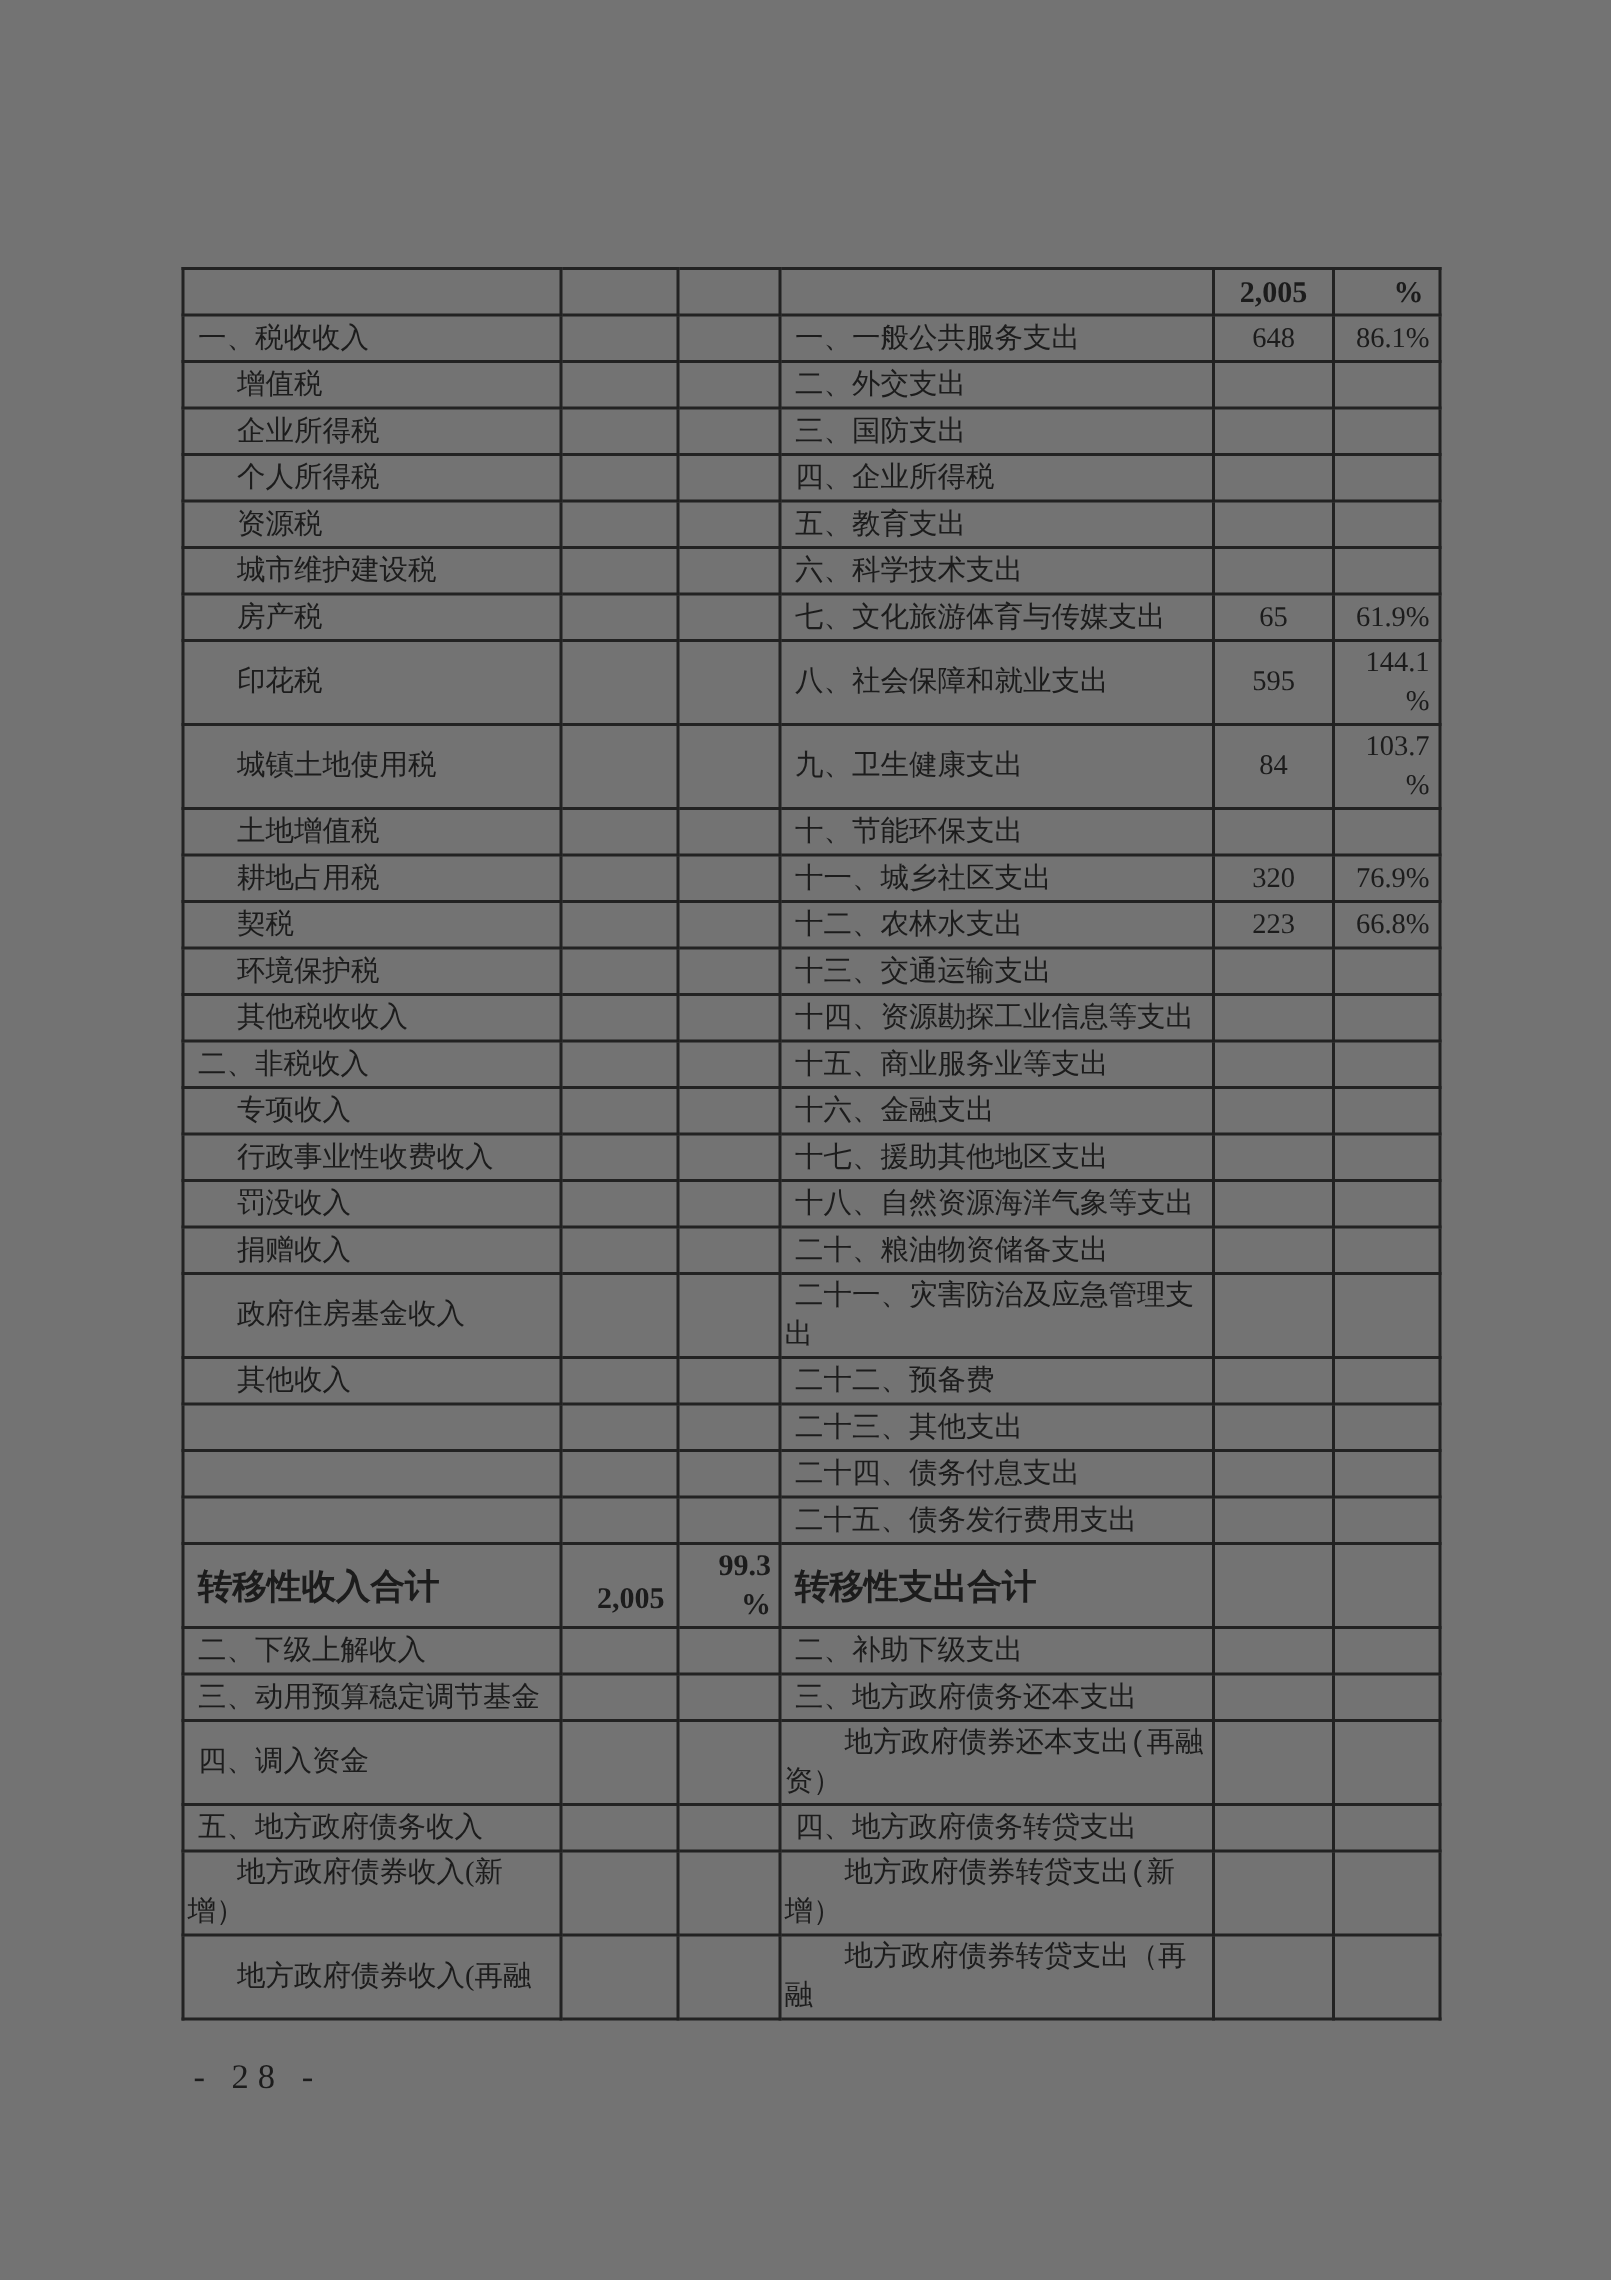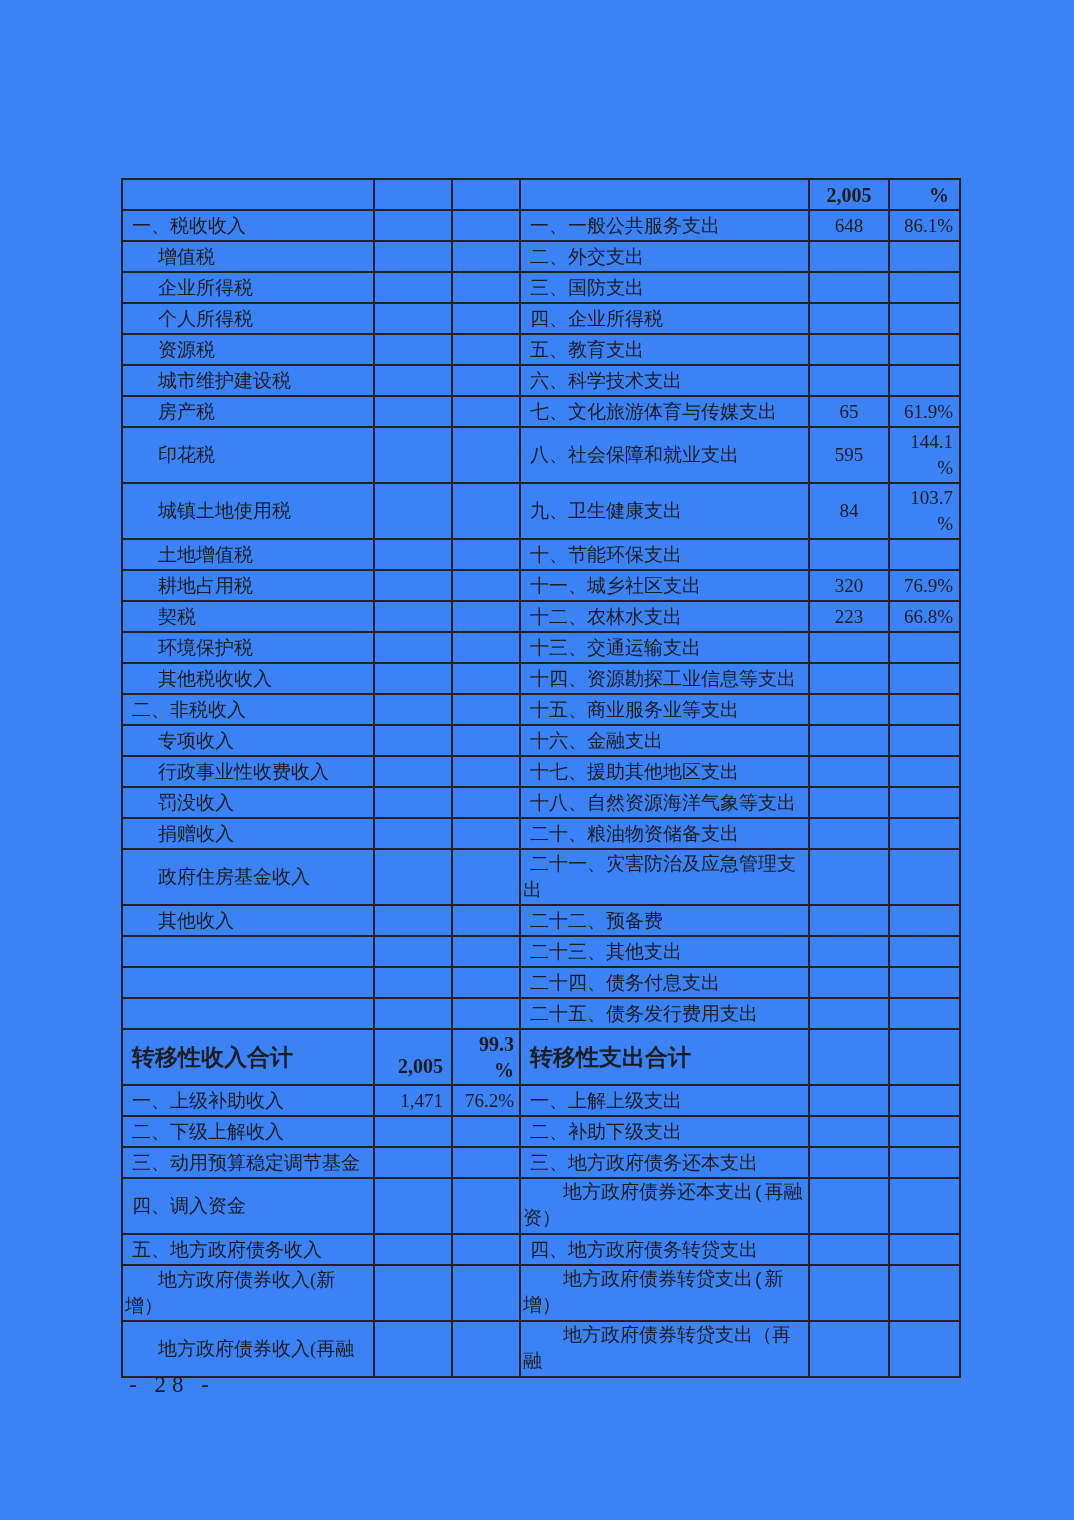--- a/index.html
+++ b/index.html
@@ -1,19 +1,19 @@
 <!DOCTYPE html>
 <html><head>
 <meta charset="utf-8">
 <style>
   html,body { margin:0; padding:0; background:#ffffff; }
   .page {
     position:relative;
     width:1074px; height:1520px;
-    background:#3b82f6;
+    background:#737373;
     color:#1c1c1c;
     font-family:"Liberation Serif","DejaVu Serif",serif;
     overflow:hidden;
   }
   table.budget {
     position:absolute; left:121px; top:178px;
     width:838px;
     border-collapse:collapse;
     table-layout:fixed;
   }
@@ -276,28 +276,20 @@
         <tr>
           <td class="ln ind1 big">转移性收入合计</td>
           <td class="lv big-num vbottom">2,005</td>
           <td class="lp big-num">99.3
 %</td>
           <td class="rn ind1 big">转移性支出合计</td>
           <td class="rv big-num vbottom"></td>
           <td class="rp big-num"></td>
         </tr>
         <tr>
-          <td class="ln ind1">一、上级补助收入</td>
-          <td class="lv">1,471</td>
-          <td class="lp">76.2%</td>
-          <td class="rn ind1">一、上解上级支出</td>
-          <td class="rv"></td>
-          <td class="rp"></td>
-        </tr>
-        <tr>
           <td class="ln ind1">二、下级上解收入</td>
           <td class="lv"></td>
           <td class="lp"></td>
           <td class="rn ind1">二、补助下级支出</td>
           <td class="rv"></td>
           <td class="rp"></td>
         </tr>
         <tr>
           <td class="ln ind1">三、动用预算稳定调节基金</td>
           <td class="lv"></td>

